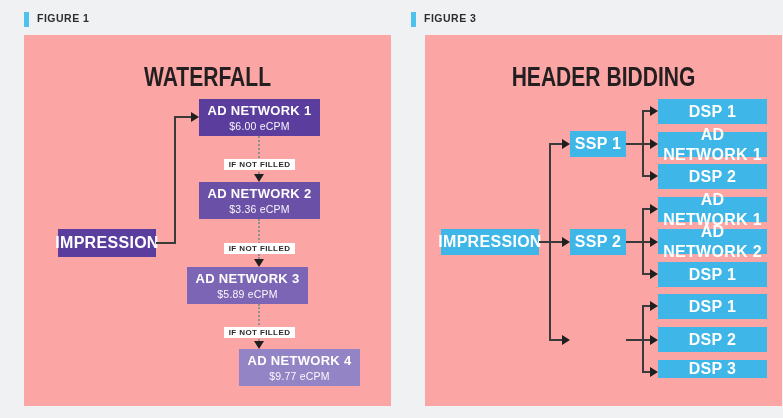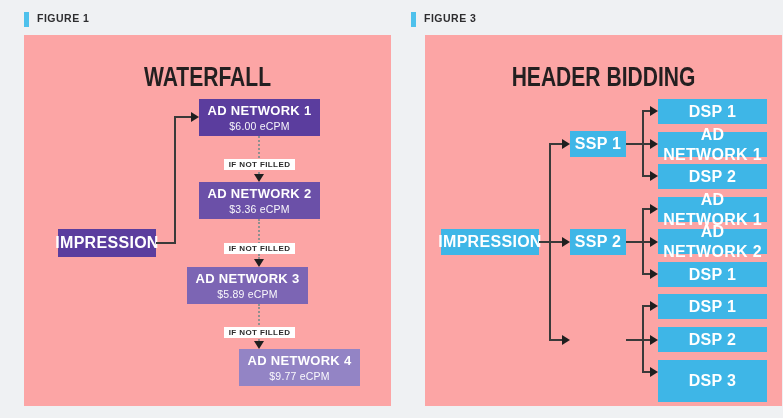--- a/index.html
+++ b/index.html
@@ -160,18 +160,18 @@
     <div class="box cyan sm" style="left:233px;top:227px;width:109px;height:25px;">
       <div class="bt">DSP 1</div>
     </div>
 
     <div class="box cyan sm" style="left:233px;top:259px;width:109px;height:25px;">
       <div class="bt">DSP 1</div>
     </div>
     <div class="box cyan sm" style="left:233px;top:292px;width:109px;height:25px;">
       <div class="bt">DSP 2</div>
     </div>
-    <div class="box cyan sm" style="left:233px;top:325px;width:109px;height:42px;">
+    <div class="box cyan sm" style="left:233px;top:325px;width:109px;height:18px;">
       <div class="bt">DSP 3</div>
     </div>
   </div>
 
 </div>
 
 </body></html>

